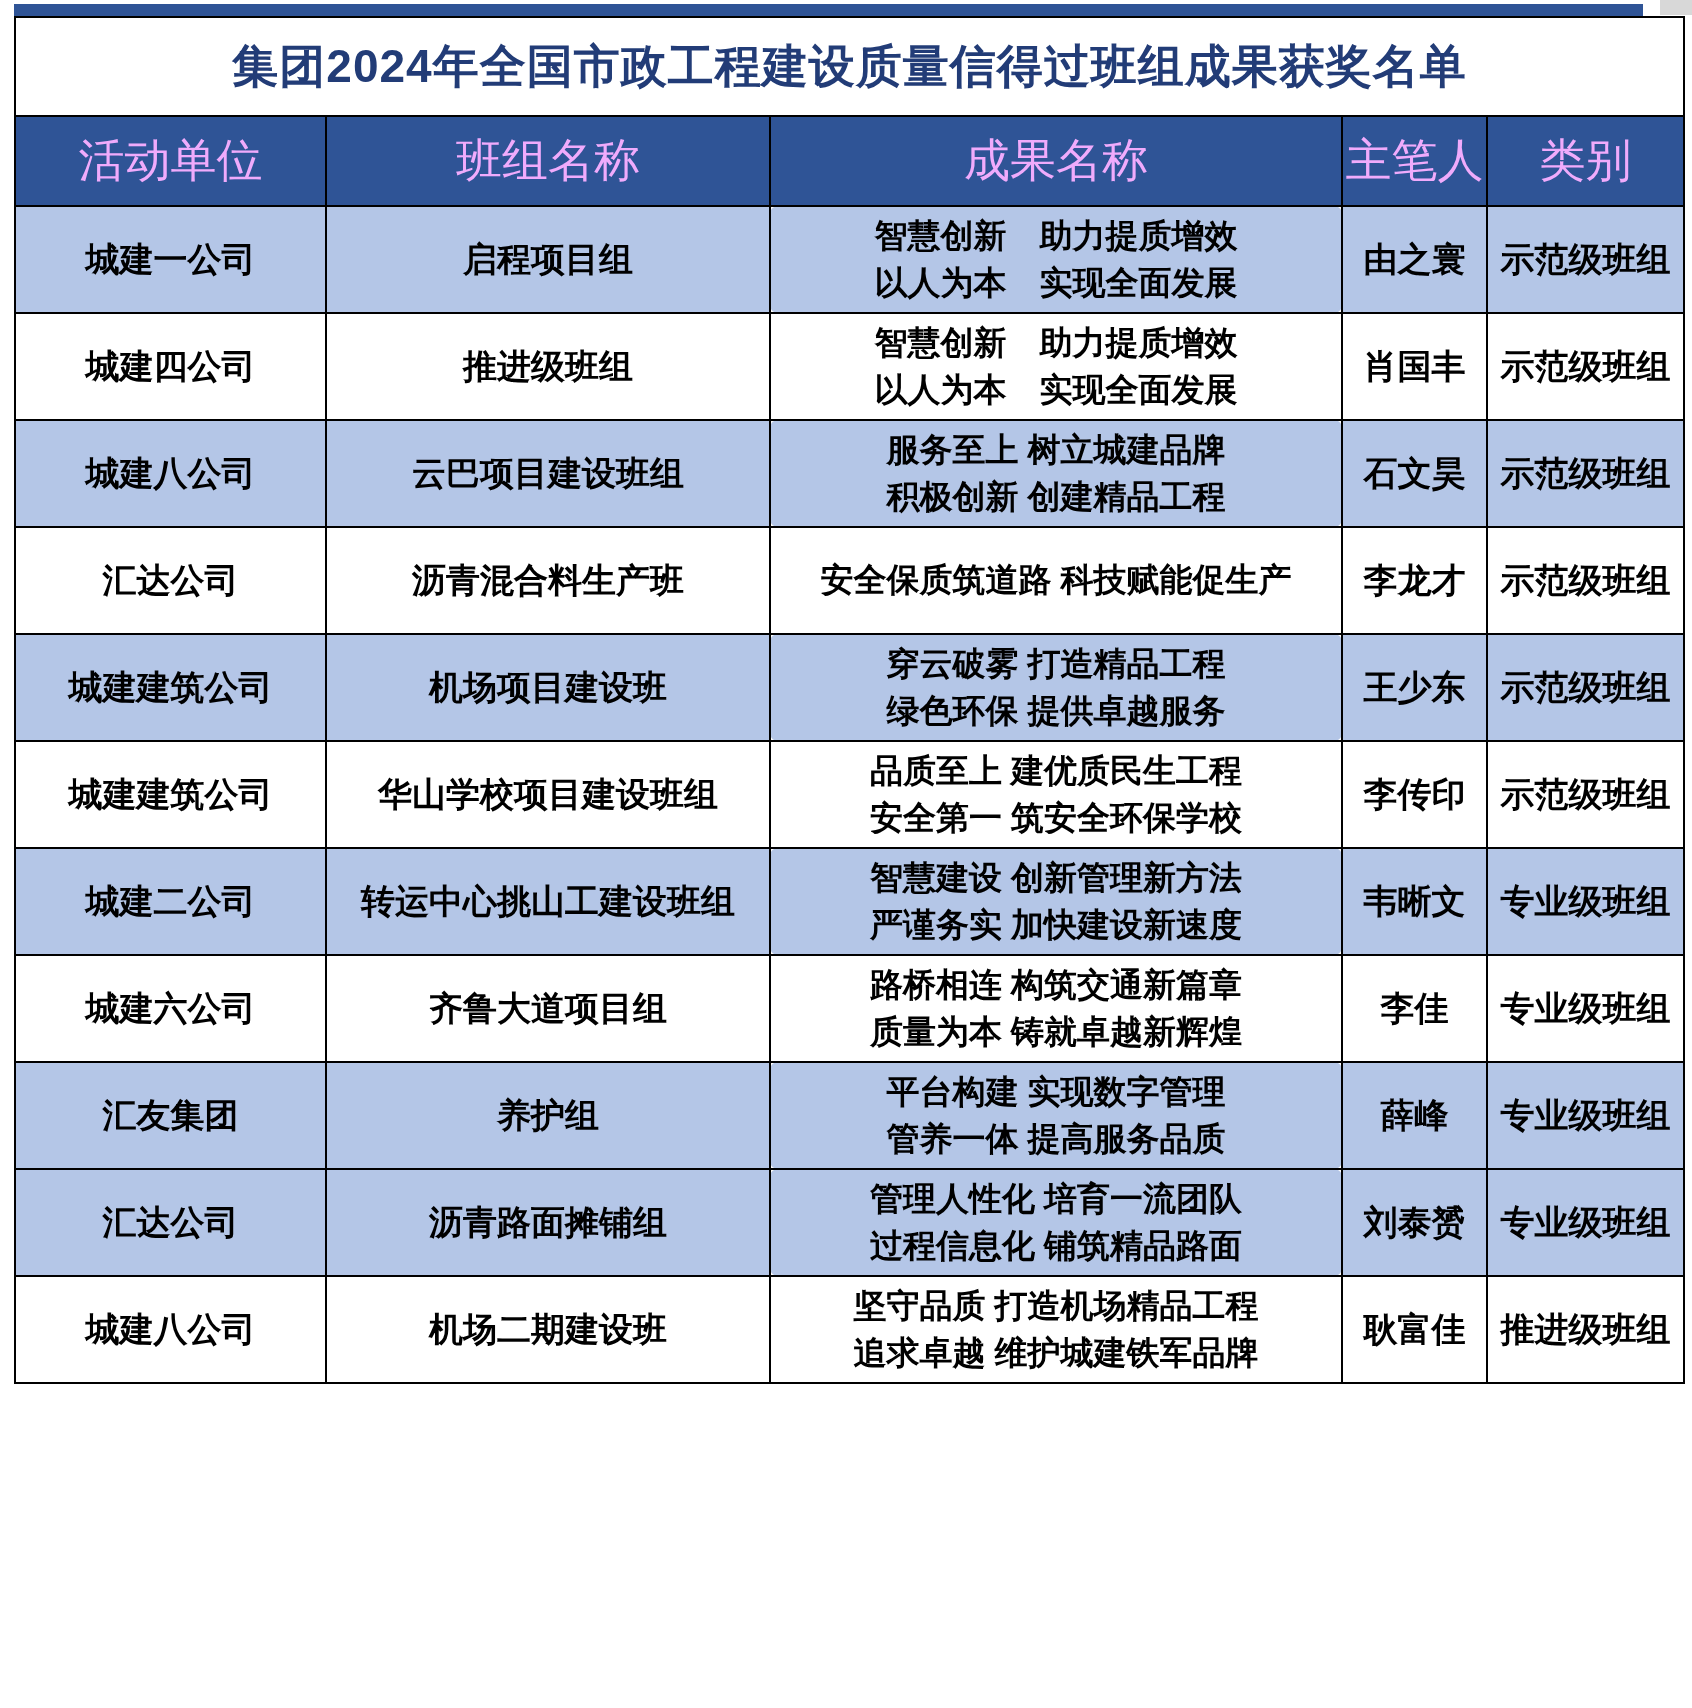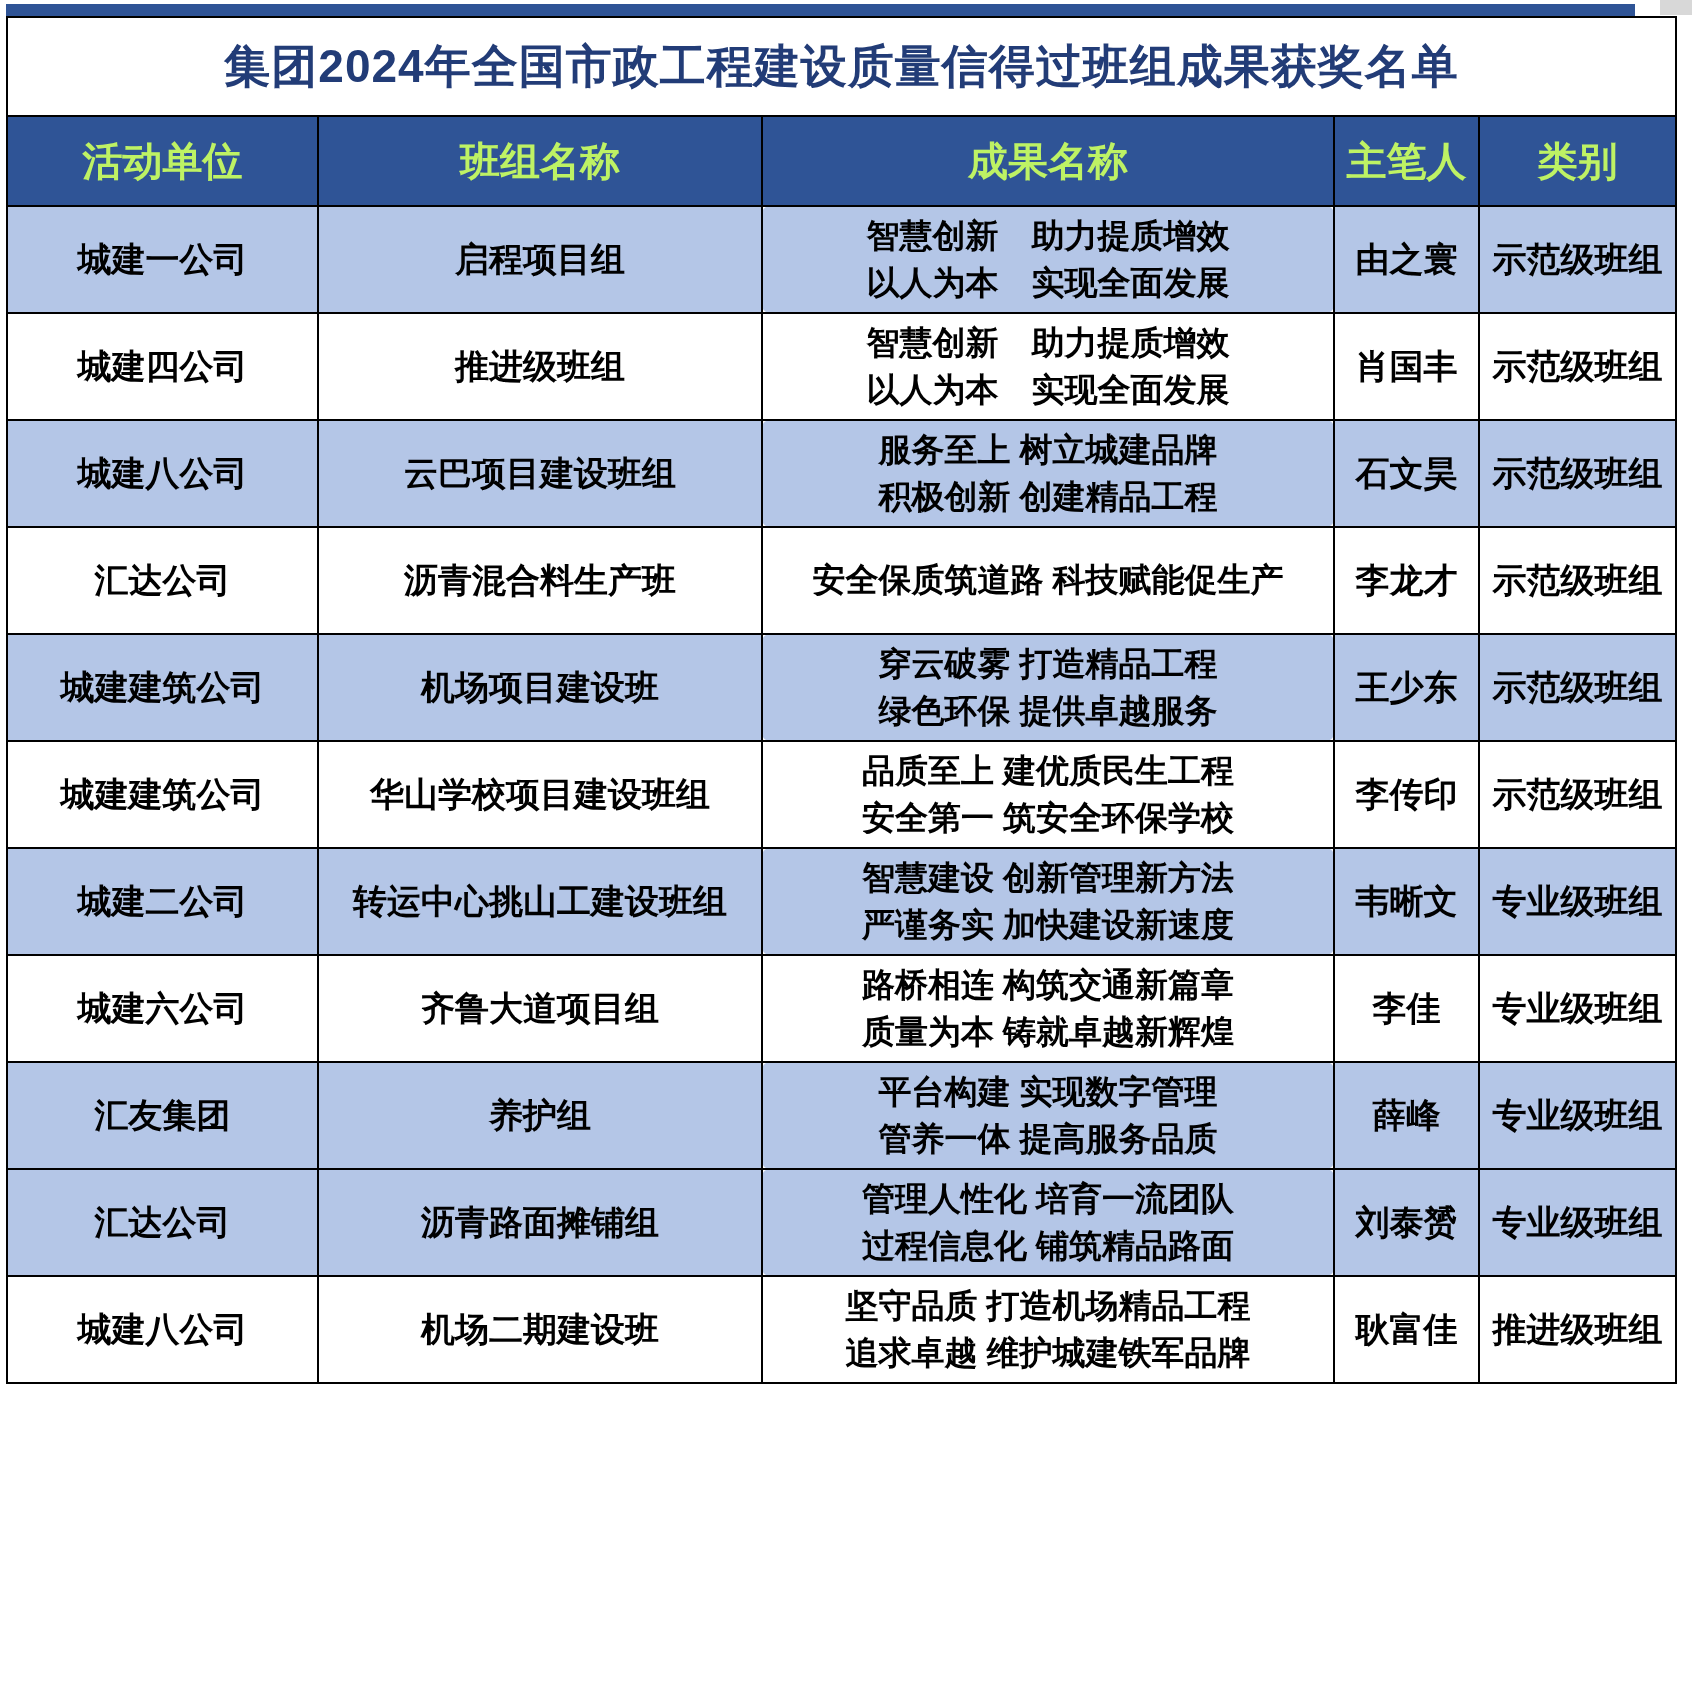--- a/index.html
+++ b/index.html
@@ -17,21 +17,21 @@
   .corner-artifact {
     position: absolute;
     top: 0;
     left: 1660px;
     width: 32px;
     height: 15px;
     background: #d8d8d8;
   }
   .table-wrap {
     position: absolute;
-    left: 6px;
+    left: 14px;
     top: 4px;
     width: 1629px;
   }
   .top-strip {
     width: 100%;
     height: 12px;
     background: var(--header-bg, #2F5496);
   }
   table.award-table {
     border-collapse: collapse;
@@ -49,23 +49,23 @@
   td.title-cell {
     height: 97px;
     background: #ffffff;
     color: var(--title-color, #223C77);
     font-size: 46px;
     font-weight: 700;
     letter-spacing: 1px;
   }
   th.col-header {
     background: var(--header-bg, #2F5496);
-    color: #bef264;
-    font-size: 40px;
-    font-weight: 700;
+    color: #f0abfc;
+    font-size: 46px;
+    font-weight: 400;
     height: 88px;
   }
   td.data {
     font-size: 34px;
     font-weight: 700;
     color: #000000;
     height: 105px;
     background: #ffffff;
   }
   tr.alt td.data {

